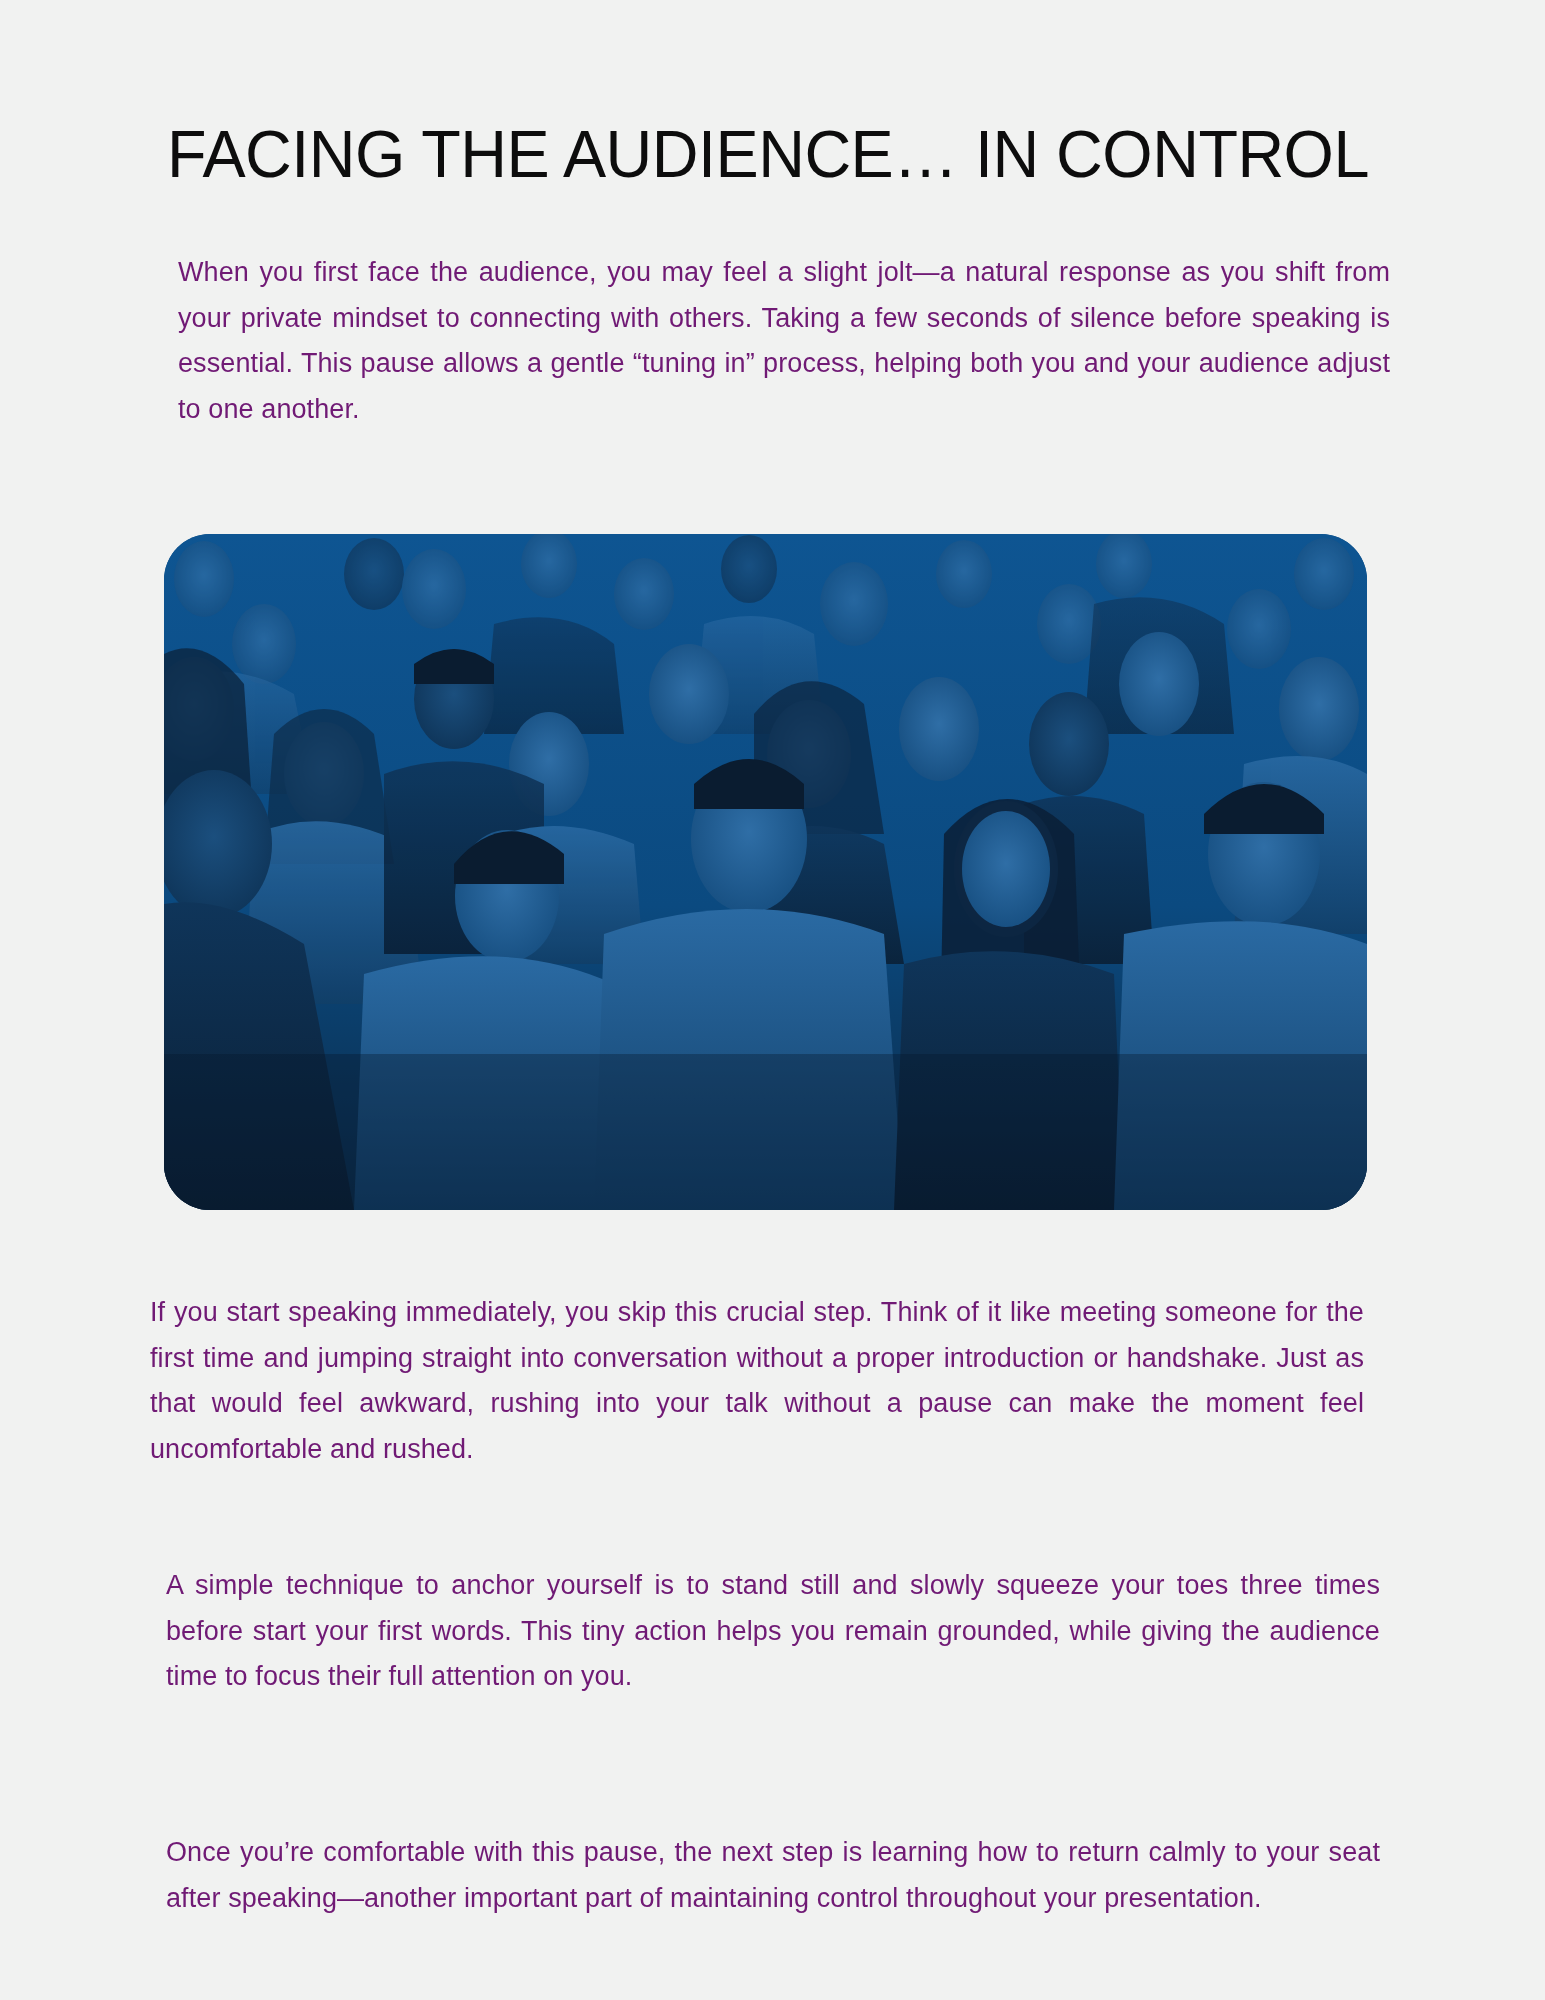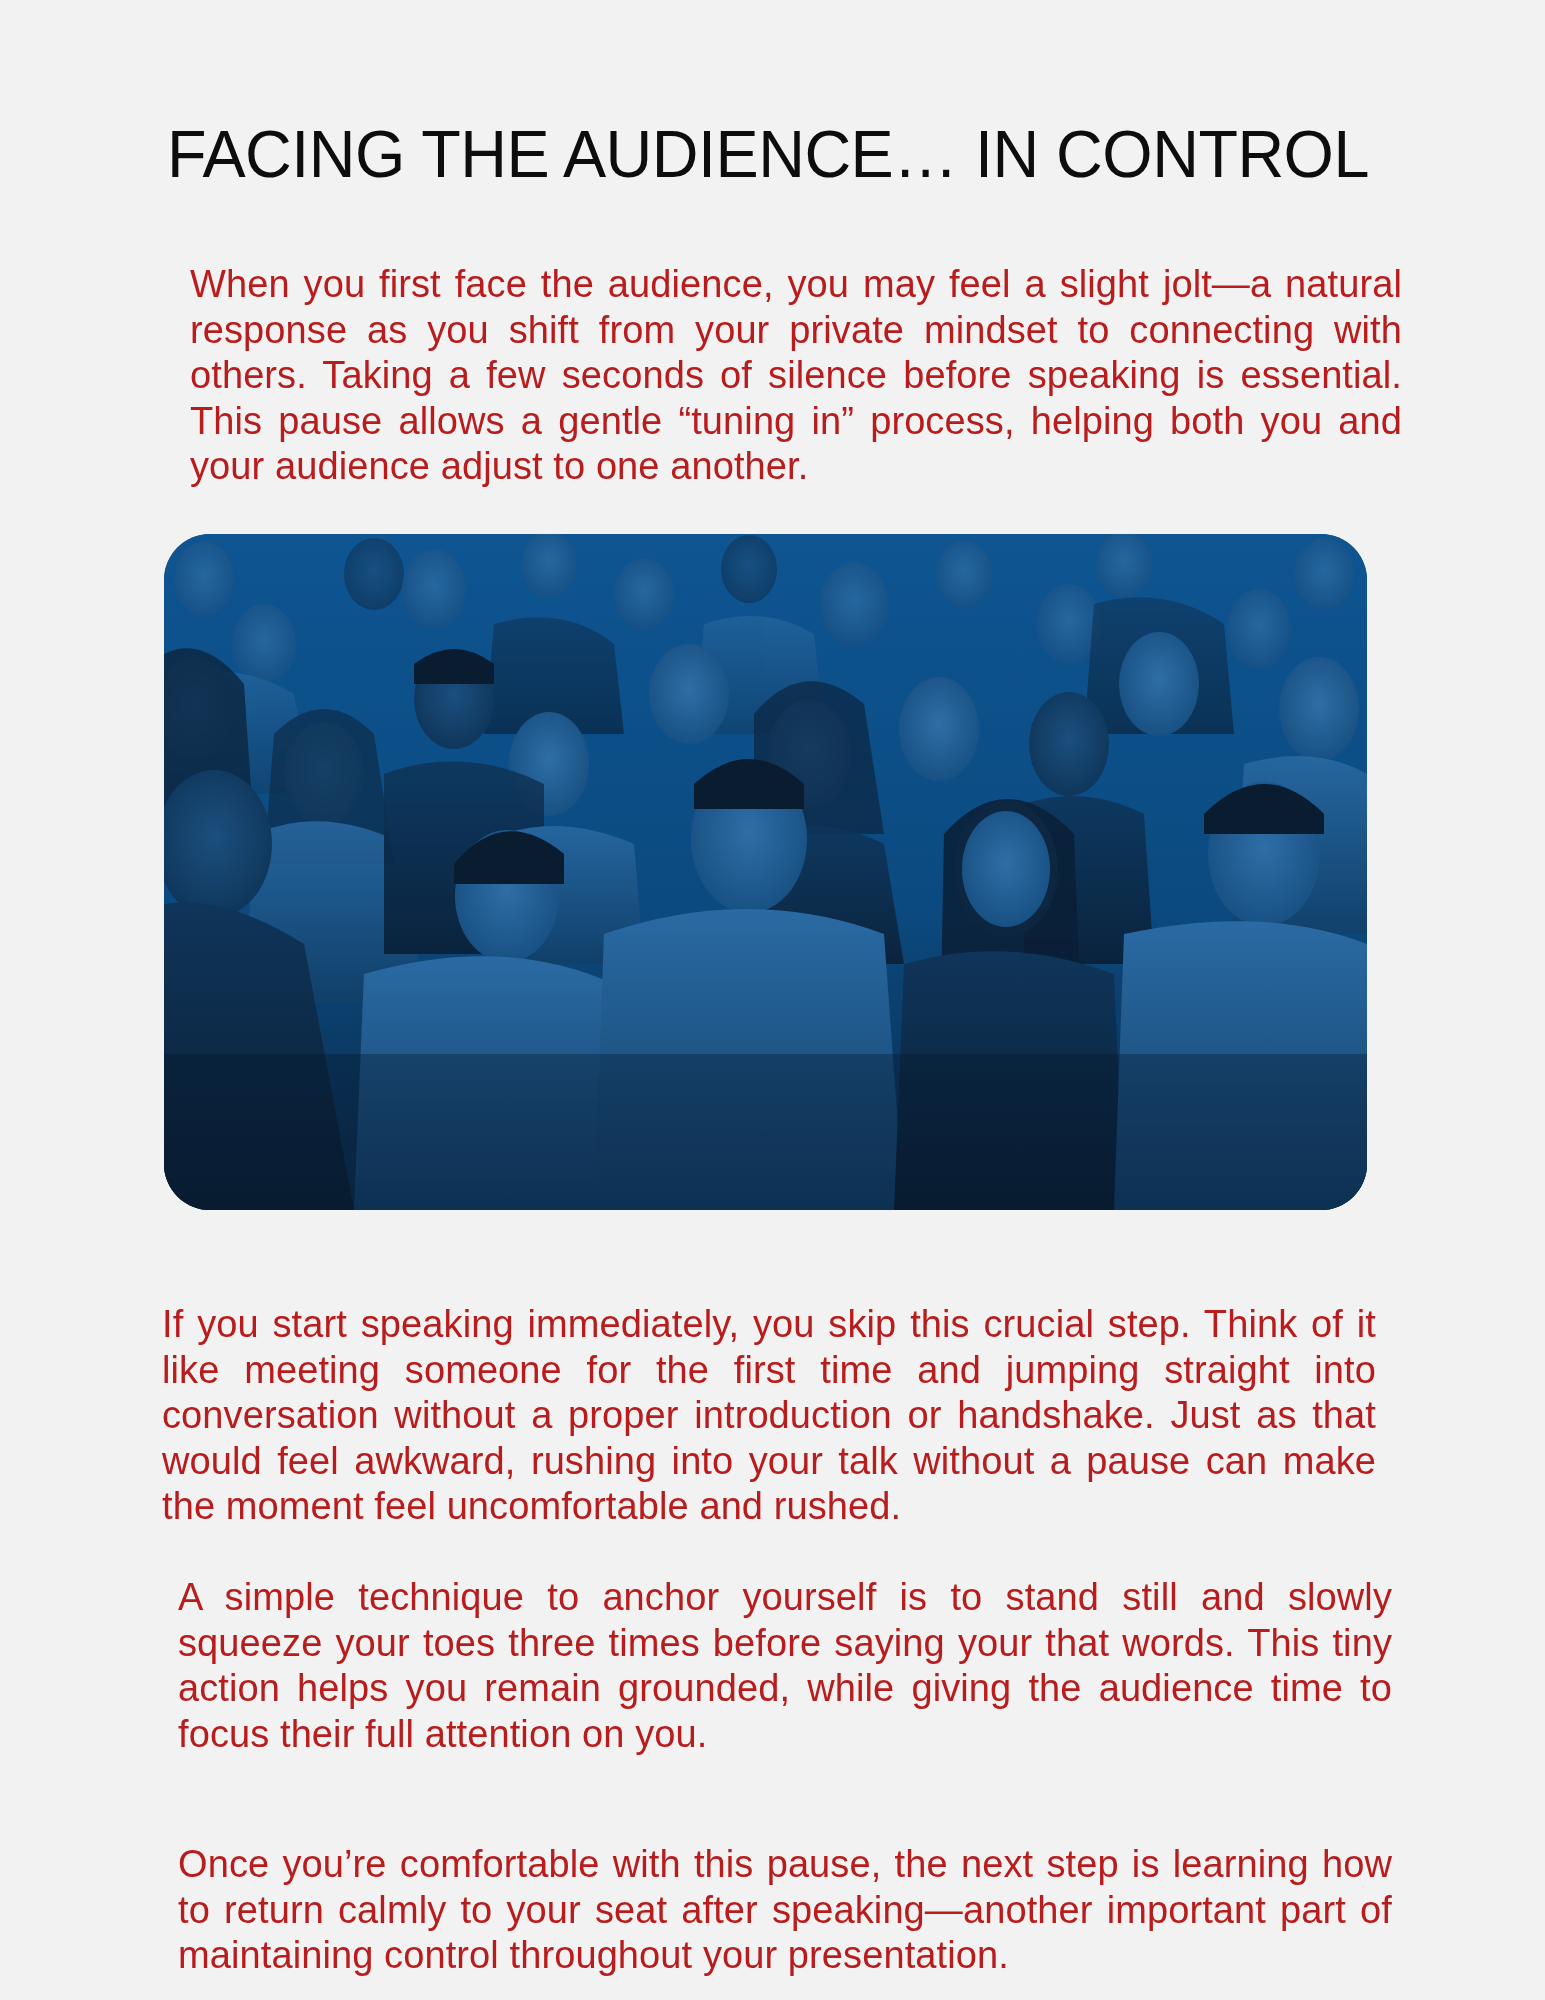--- a/index.html
+++ b/index.html
@@ -26,27 +26,27 @@
     font-size: 66px;
     letter-spacing: -0.5px;
     line-height: 84px;
     color: #0d0d0d;
     white-space: nowrap;
     transform: scaleX(0.98);
     transform-origin: left center;
   }
   .para {
     position: absolute;
-    margin: 12px;
+    margin: 0;
     font-family: "Liberation Sans", sans-serif;
-    font-size: 38px;
+    font-size: 27px;
     line-height: 45.5px;
     text-align: justify;
     text-align-last: left;
-    color: #b91c1c;
+    color: #701a75;
     letter-spacing: 0.1px;
   }
   .p-intro { left: 178px; top: 250px; width: 1212px; }
   .p-1 { left: 150px; top: 1290px; width: 1214px; }
   .p-2 { left: 166px; top: 1563px; width: 1214px; }
   .p-3 { left: 166px; top: 1830px; width: 1214px; }
 
   .hero-image {
     position: absolute;
     left: 164px;
@@ -163,14 +163,14 @@
       <ellipse cx="1100" cy="320" rx="56" ry="72" fill="url(#face)"></ellipse>
       <path d="M1040 280 Q1100 220 1160 280 L1160 300 L1040 300 Z" fill="#0a1c30"></path>
       <path d="M960 400 Q1100 370 1203 410 L1203 676 L950 676 Z" fill="url(#shirt)"></path>
     </g>
 
     <rect x="0" y="520" width="1203" height="156" fill="#07182a" opacity="0.35"></rect>
   </svg>
 </div>
 
 <p class="para p-1">If you start speaking immediately, you skip this crucial step. Think of it like meeting someone for the first time and jumping straight into conversation without a proper introduction or handshake. Just as that would feel awkward, rushing into your talk without a pause can make the moment feel uncomfortable and rushed.</p>
-<p class="para p-2">A simple technique to anchor yourself is to stand still and slowly squeeze your toes three times before saying your that words. This tiny action helps you remain grounded, while giving the audience time to focus their full attention on you.</p>
+<p class="para p-2">A simple technique to anchor yourself is to stand still and slowly squeeze your toes three times before start your first words. This tiny action helps you remain grounded, while giving the audience time to focus their full attention on you.</p>
 <p class="para p-3">Once you’re comfortable with this pause, the next step is learning how to return calmly to your seat after speaking—another important part of maintaining control throughout your presentation.</p>
 
 </body></html>

